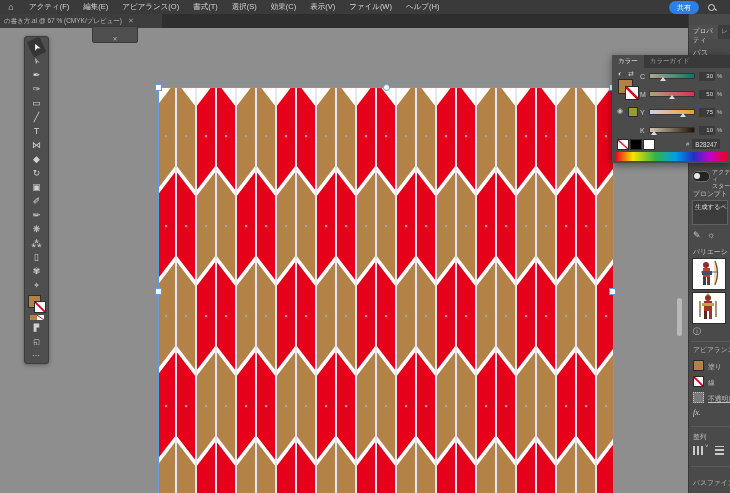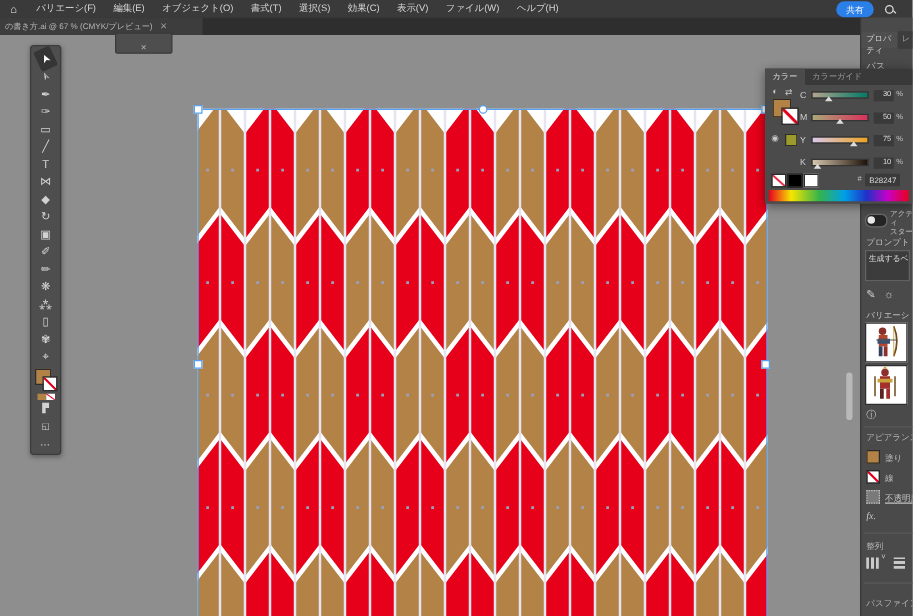--- a/index.html
+++ b/index.html
@@ -92,23 +92,23 @@
      background:linear-gradient(90deg,#e8001e,#f7e500 16%,#35b44a 36%,#00a0e8 54%,#2030c8 70%,#c800c8 85%,#e8001e 100%);}
   #scrollbar{left:677px;top:298px;width:5px;height:38px;background:#b9b9b9;border-radius:3px;}
 </style>
 </head>
 <body>
 
 <div id="app">
 
   <div id="menubar" class="abs">
     <span id="home">⌂</span>
-    <span class="menu-item">バリエーシ(F)</span>
+    <span class="menu-item">アクティ(F)</span>
     <span class="menu-item">編集(E)</span>
-    <span class="menu-item">オブジェクト(O)</span>
+    <span class="menu-item">アピアランス(O)</span>
     <span class="menu-item">書式(T)</span>
     <span class="menu-item">選択(S)</span>
     <span class="menu-item">効果(C)</span>
     <span class="menu-item">表示(V)</span>
     <span class="menu-item">ファイル(W)</span>
     <span class="menu-item">ヘルプ(H)</span>
     <span id="menubar-right">
       <span id="share-btn">共有</span>
       <span class="lens"></span>
     </span>

